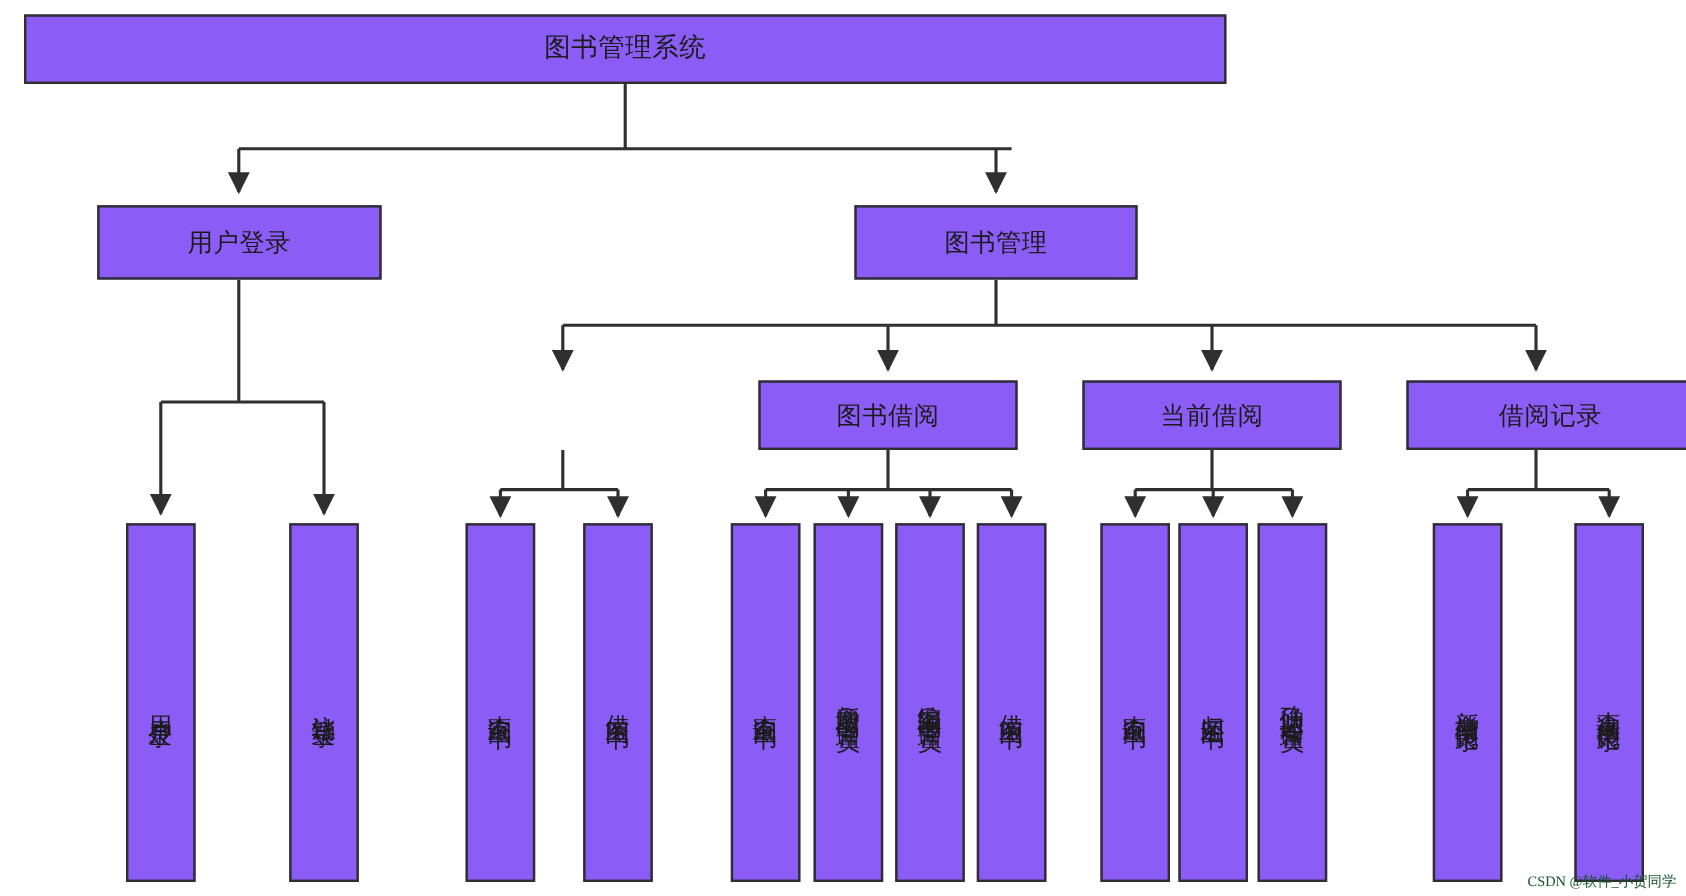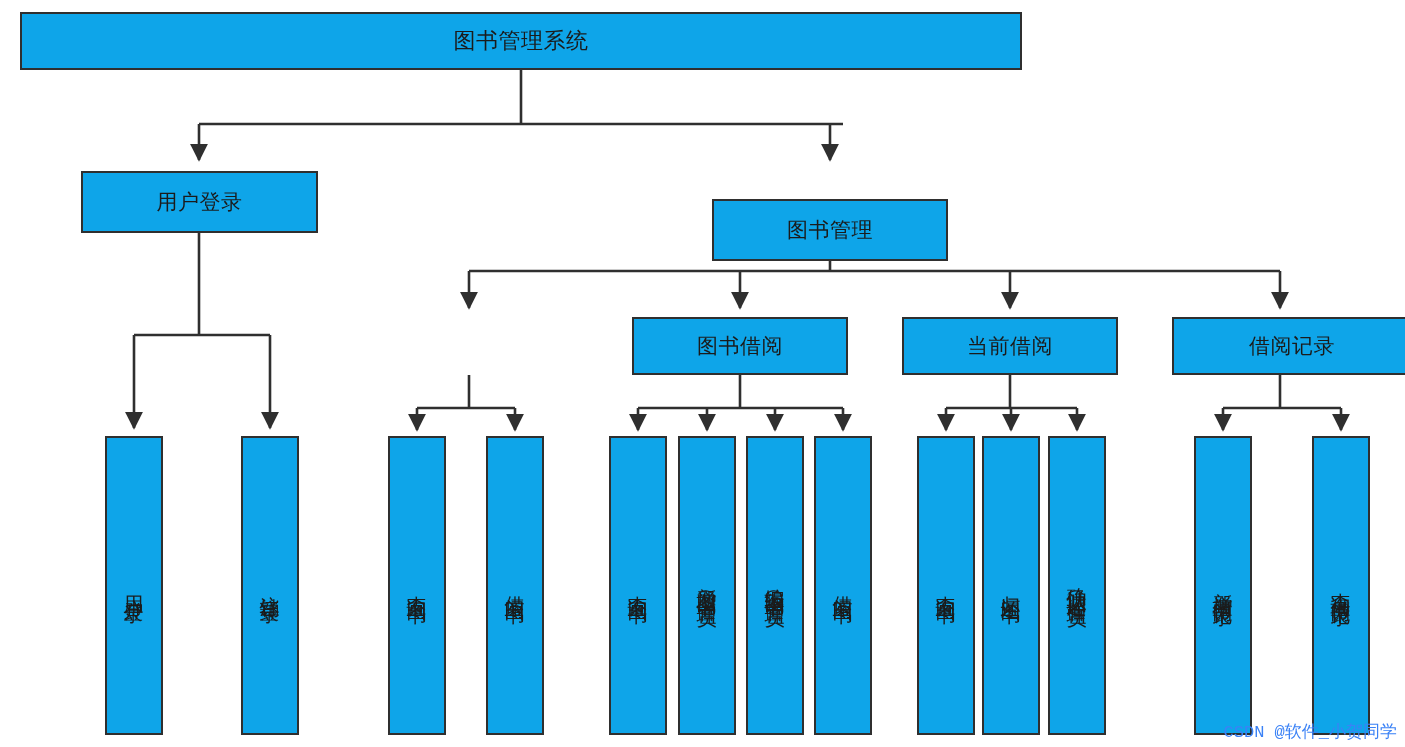--- a/index.html
+++ b/index.html
@@ -19,21 +19,21 @@
     position: absolute;
     left: 0;
     top: 0;
     width: 1405px;
     height: 747px;
     pointer-events: none;
   }
   .node {
     position: absolute;
     box-sizing: border-box;
-    background: #0ea5e9;
+    background: #8b5cf6;
     border: 2px solid #2f2f2f;
     display: flex;
     align-items: center;
     justify-content: center;
     color: #1b1b1b;
     z-index: 2;
   }
   .node .label {
     display: block;
     text-align: center;
@@ -58,25 +58,25 @@
     text-orientation: upright;
     font-size: 20px;
     letter-spacing: 3px;
     line-height: 1;
     max-height: 100%;
   }
   #watermark {
     position: absolute;
     right: 8px;
     bottom: 4px;
-    font-size: 17px;
-    color: #3b82f6;
+    font-size: 12px;
+    color: #14532d;
     white-space: nowrap;
     z-index: 3;
-    font-family: Liberation Mono, monospace;
+    font-family: Liberation Serif, serif;
   }
 </style>
 </head>
 <body>
 
 <div id="canvas">
 
   <svg id="wires" viewBox="0 0 1405 747" xmlns="http://www.w3.org/2000/svg">
     <defs>
       <marker id="arrow" viewBox="0 0 10 10" refX="9" refY="5" markerWidth="7" markerHeight="7" orient="auto-start-reverse">
@@ -128,21 +128,21 @@
   </svg>
 
   <div class="node horiz root" style="left:20px; top:12px; width:1002px; height:58px;">
     <span class="label">图书管理系统</span>
   </div>
 
   <div class="node horiz" style="left:81px; top:171px; width:237px; height:62px;">
     <span class="label">用户登录</span>
   </div>
 
-  <div class="node horiz" style="left:712px; top:171px; width:236px; height:62px;margin-top:28px;">
+  <div class="node horiz" style="left:712px; top:171px; width:236px; height:62px;">
     <span class="label">图书管理</span>
   </div>
 
 
   <div class="node horiz" style="left:632px; top:317px; width:216px; height:58px;">
     <span class="label">图书借阅</span>
   </div>
 
   <div class="node horiz" style="left:902px; top:317px; width:216px; height:58px;">
     <span class="label">当前借阅</span>

